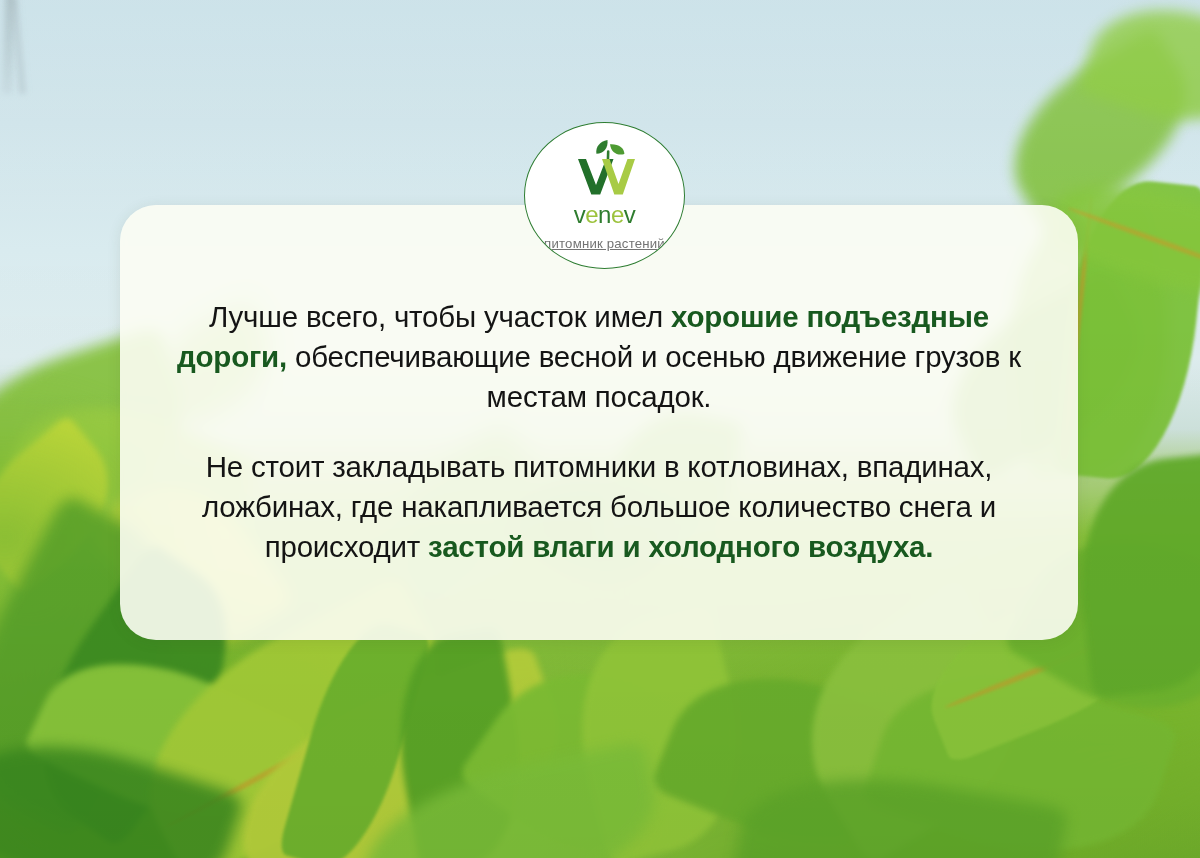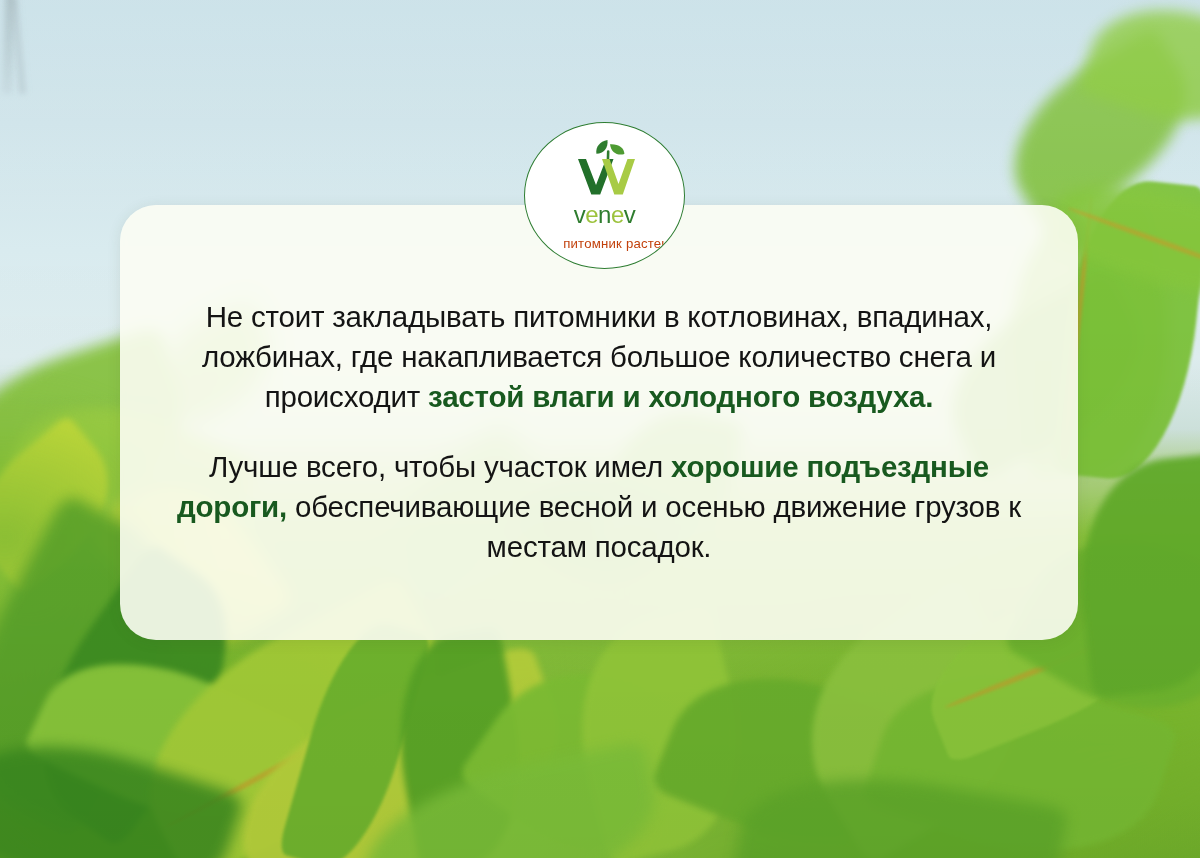--- a/index.html
+++ b/index.html
@@ -164,24 +164,25 @@
     line-height: 40px;
     font-weight: 400;
     letter-spacing: -0.5px;
   }
   .logo-word .d { color: #2f7d2f; }
   .logo-word .l { color: #9cc23c; }
   .logo-sub {
     position: absolute;
     left: 0; right: 0;
     top: 113px;
-    text-align: right;
+    text-align: center;
     font-size: 13.2px;
     letter-spacing: .2px;
-    color: #c2410c;
+    color: #737373;
+    text-decoration: underline;
   }
 </style>
 </head>
 <body>
 
 <div id="poster">
 
   <div class="bg-photo">
     <div class="bg-blurwrap">
       <div class="bg-sky"></div>
@@ -232,23 +233,23 @@
       <div class="leaf soft" style="left:-30px;  top:770px; width:280px; height:140px; background:#3a8a1f; transform:rotate(18deg);"></div>
       <div class="leaf soft" style="left:380px;  top:790px; width:300px; height:130px; background:#7ec23a; transform:rotate(-12deg);"></div>
       <div class="leaf soft" style="left:760px;  top:800px; width:320px; height:130px; background:#5fa92a; transform:rotate(10deg);"></div>
     </div>
     <div class="bg-grain"></div>
   </div>
 
   <div class="card">
     <div class="card-inner">
 
+      <p class="para"><span>Лучше всего, чтобы участок имел </span><span class="hl">хорошие подъездные дороги,</span><span> обеспечивающие весной и осенью движение грузов к местам посадок.</span></p>
+
       <p class="para"><span>Не стоит закладывать питомники в котловинах, впадинах, ложбинах, где накапливается большое количество снега и происходит </span><span class="hl">застой влаги и холодного воздуха.</span></p>
-
-      <p class="para"><span>Лучше всего, чтобы участок имел </span><span class="hl">хорошие подъездные дороги,</span><span> обеспечивающие весной и осенью движение грузов к местам посадок.</span></p>
 
     </div>
   </div>
 
   <div class="logo">
 
     <div class="logo-mark">
       <svg viewBox="0 0 74 62" width="74" height="62" aria-hidden="true">
 
         <path d="M39.5 3.0 C31.6 4.6 27.4 10.0 28.4 16.8 C35.6 16.4 40.3 11.5 39.5 3.0 Z" fill="#2f7d2f"></path>

